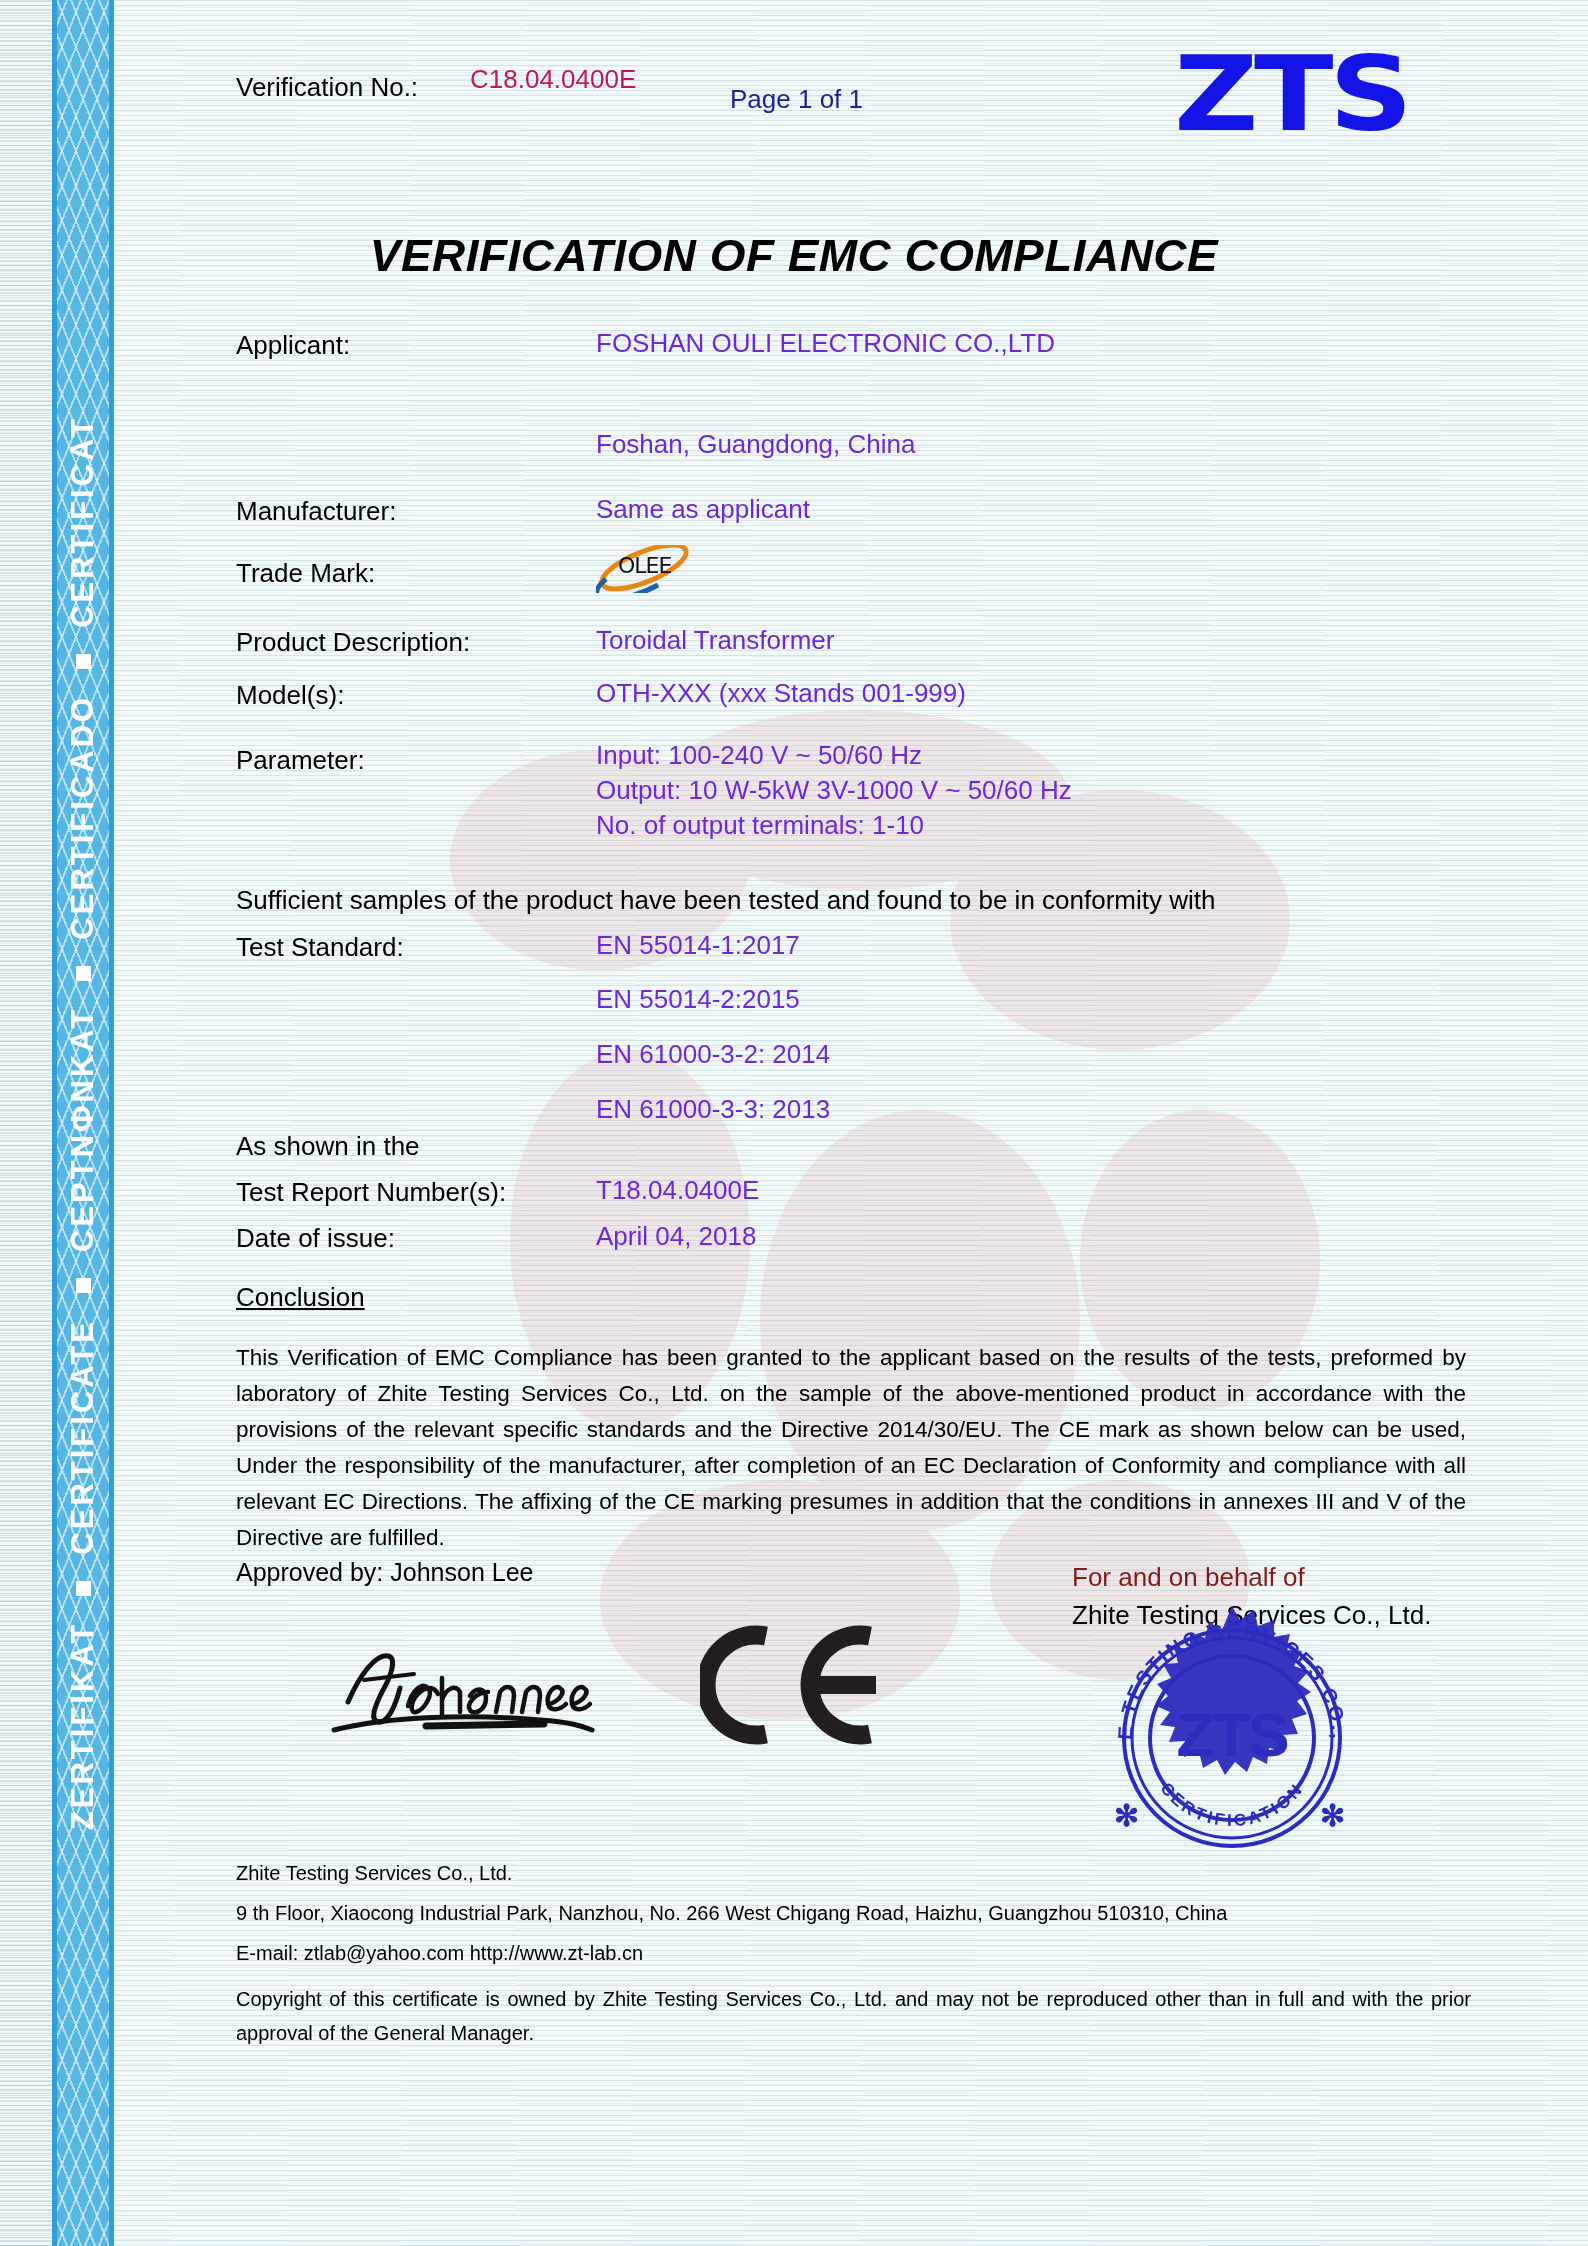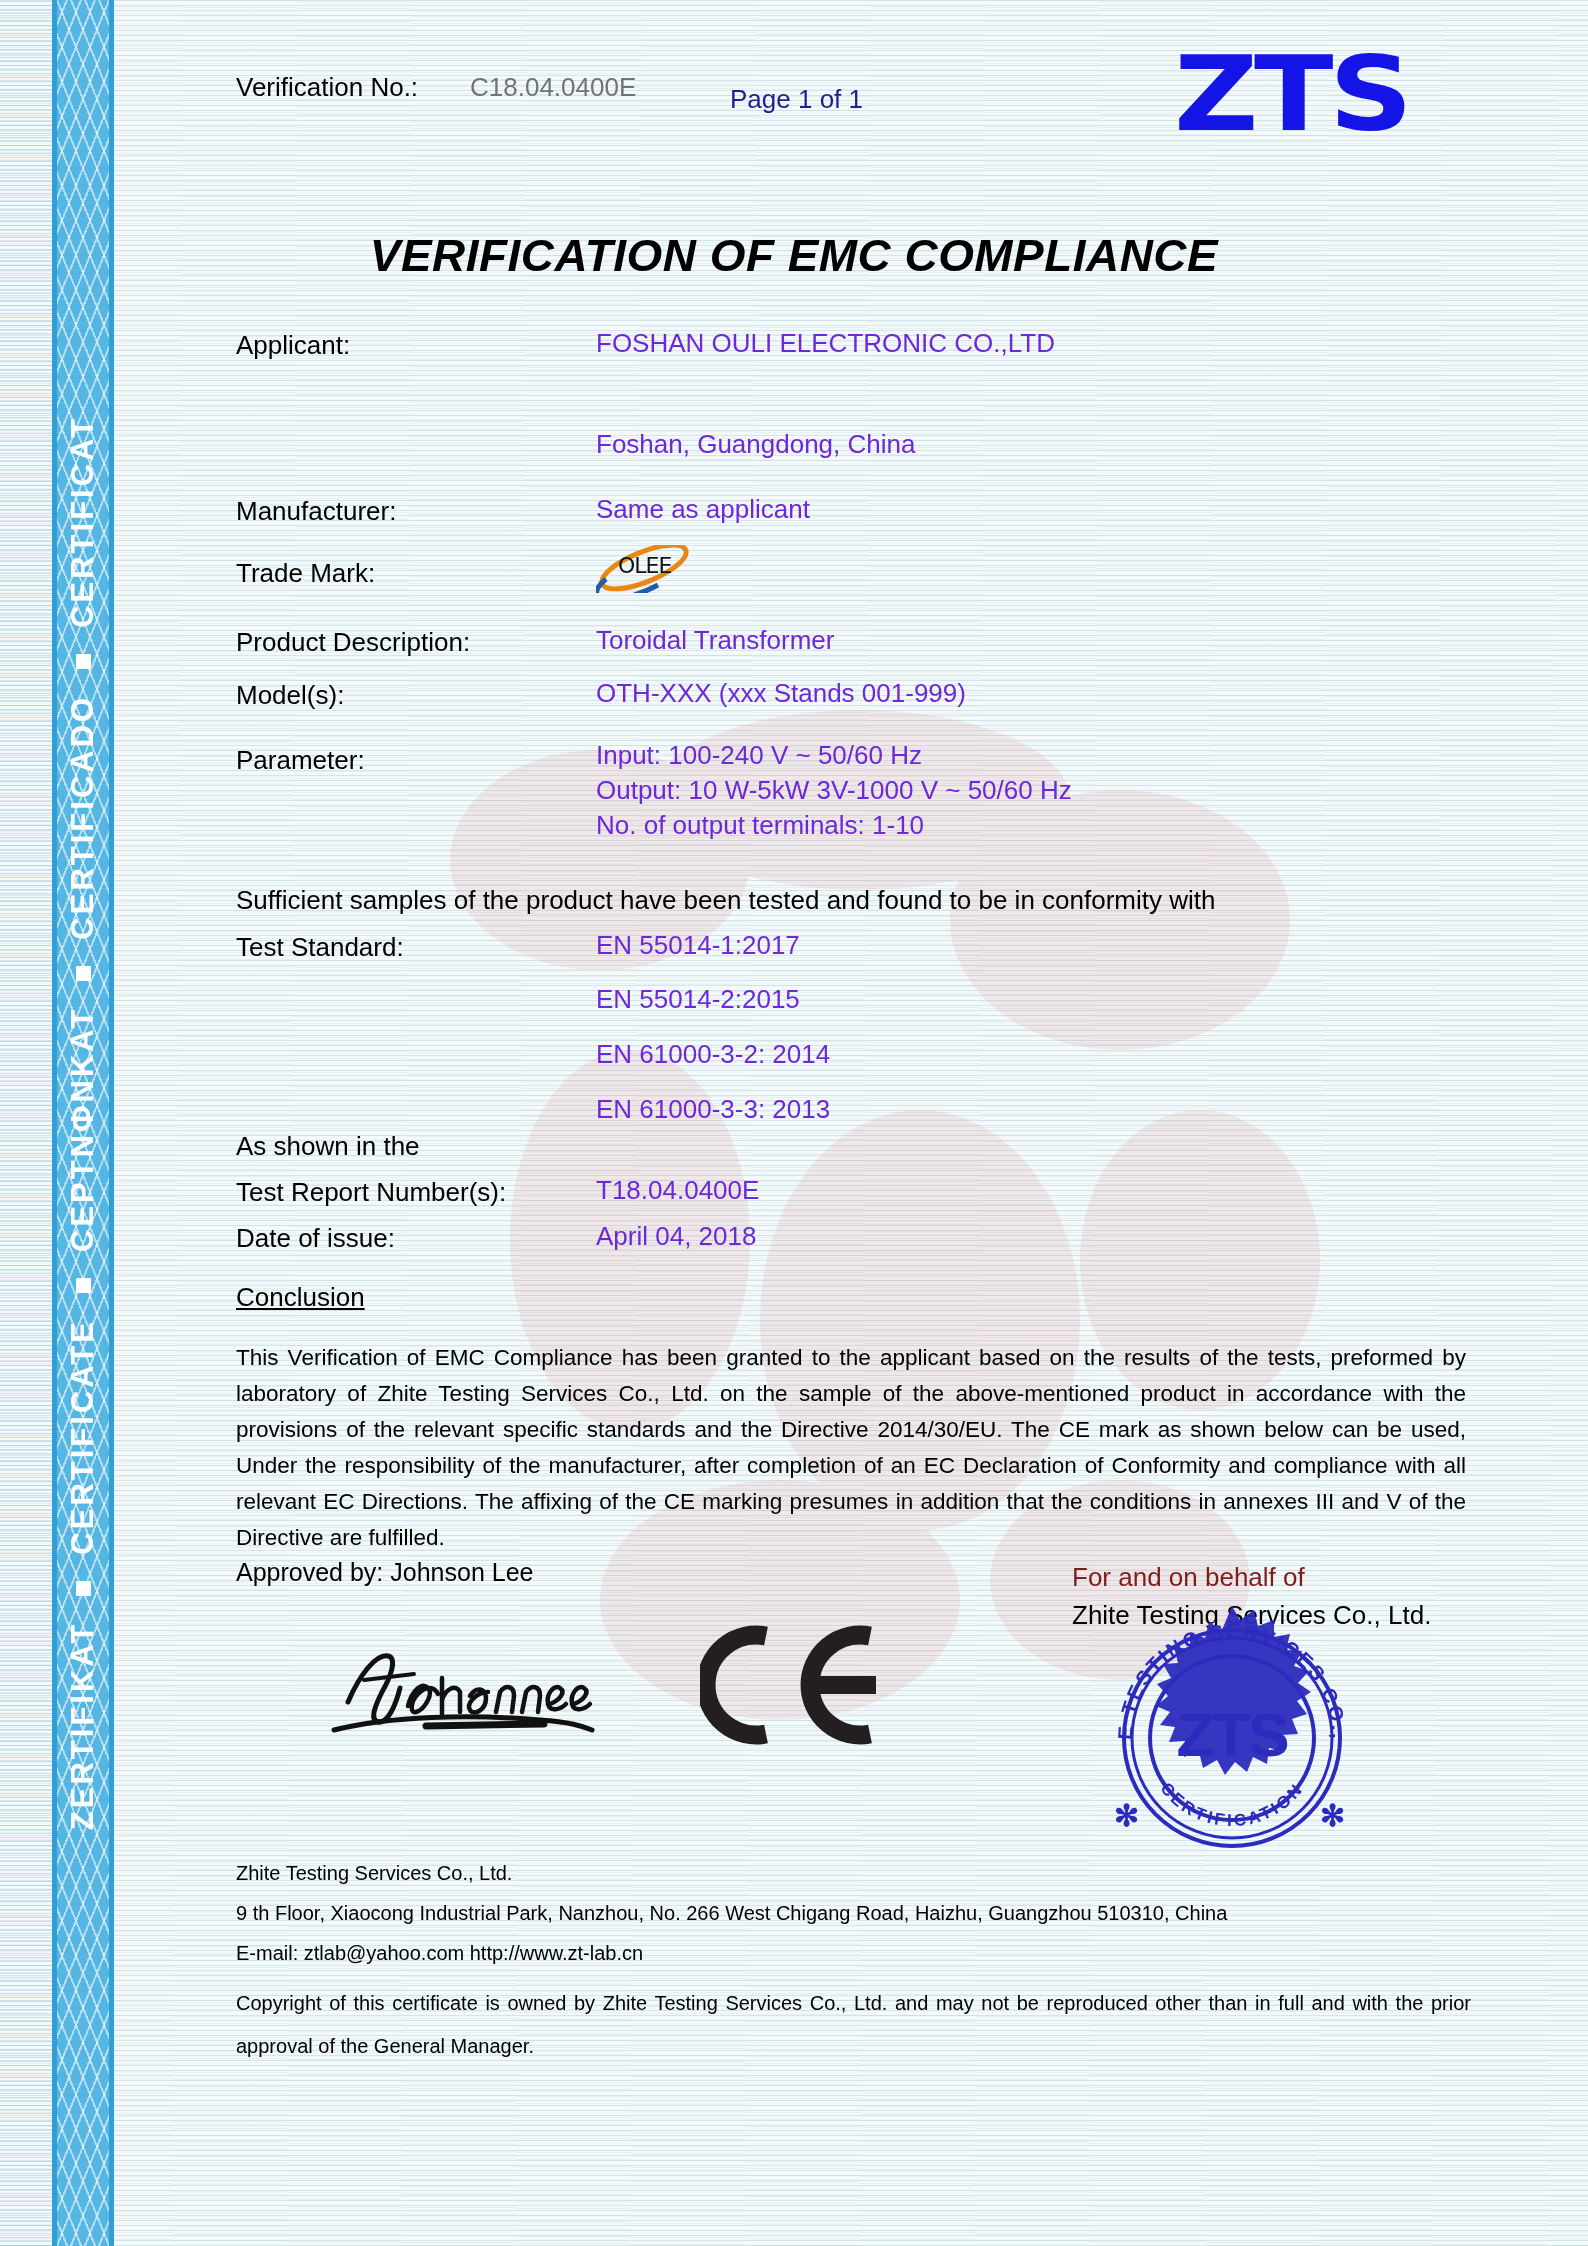--- a/index.html
+++ b/index.html
@@ -77,21 +77,21 @@
   }
   .strip-outer-left{
     position:absolute;left:0;top:0;width:52px;height:2246px;
     background:repeating-linear-gradient(0deg,rgba(140,185,205,.40) 0 1px,rgba(255,255,255,0) 1px 4px);
   }
 
   
   .content{position:absolute;left:0;top:0;width:1588px;height:2246px;}
 
   .hdr{position:absolute;top:72px;left:236px;font-size:26px;color:#000;}
-  .hdr-val{position:absolute;top:72px;left:470px;font-size:26px;color:#737373;}
+  .hdr-val{position:absolute;top:64px;left:470px;font-size:26px;color:#be185d;}
   .hdr-page{position:absolute;top:84px;left:730px;font-size:26px;color:#1f1f8f;}
 
   
   .zts-logo{
     position:absolute;top:42px;left:1174px;
     font-size:104px;font-weight:bold;color:#1414e6;
     letter-spacing:-4px;
     font-family:"DejaVu Sans",sans-serif;
     transform:scaleX(1.12);
     transform-origin:left top;
@@ -134,21 +134,21 @@
   .behalf2{position:absolute;left:1072px;top:1600px;font-size:26px;color:#000;}
 
   .signature{
     position:absolute;left:330px;top:1630px;width:330px;height:120px;
   }
   .ce-mark{position:absolute;left:700px;top:1620px;width:190px;height:130px;}
 
   .stamp{position:absolute;left:1092px;top:1598px;width:280px;height:280px;}
 
   .footer{position:absolute;left:236px;font-size:20px;color:#000;}
-  .footer-wide{position:absolute;left:236px;width:1235px;font-size:20px;color:#000;text-align:justify;line-height:43px;}
+  .footer-wide{position:absolute;left:236px;width:1235px;font-size:20px;color:#000;text-align:justify;line-height:34px;}
 
   .u{text-decoration:underline;}
 </style>
 </head>
 <body>
 
 <div class="page">
 
   <div class="bg-waves"></div>
   <div class="bg-waves2"></div>

